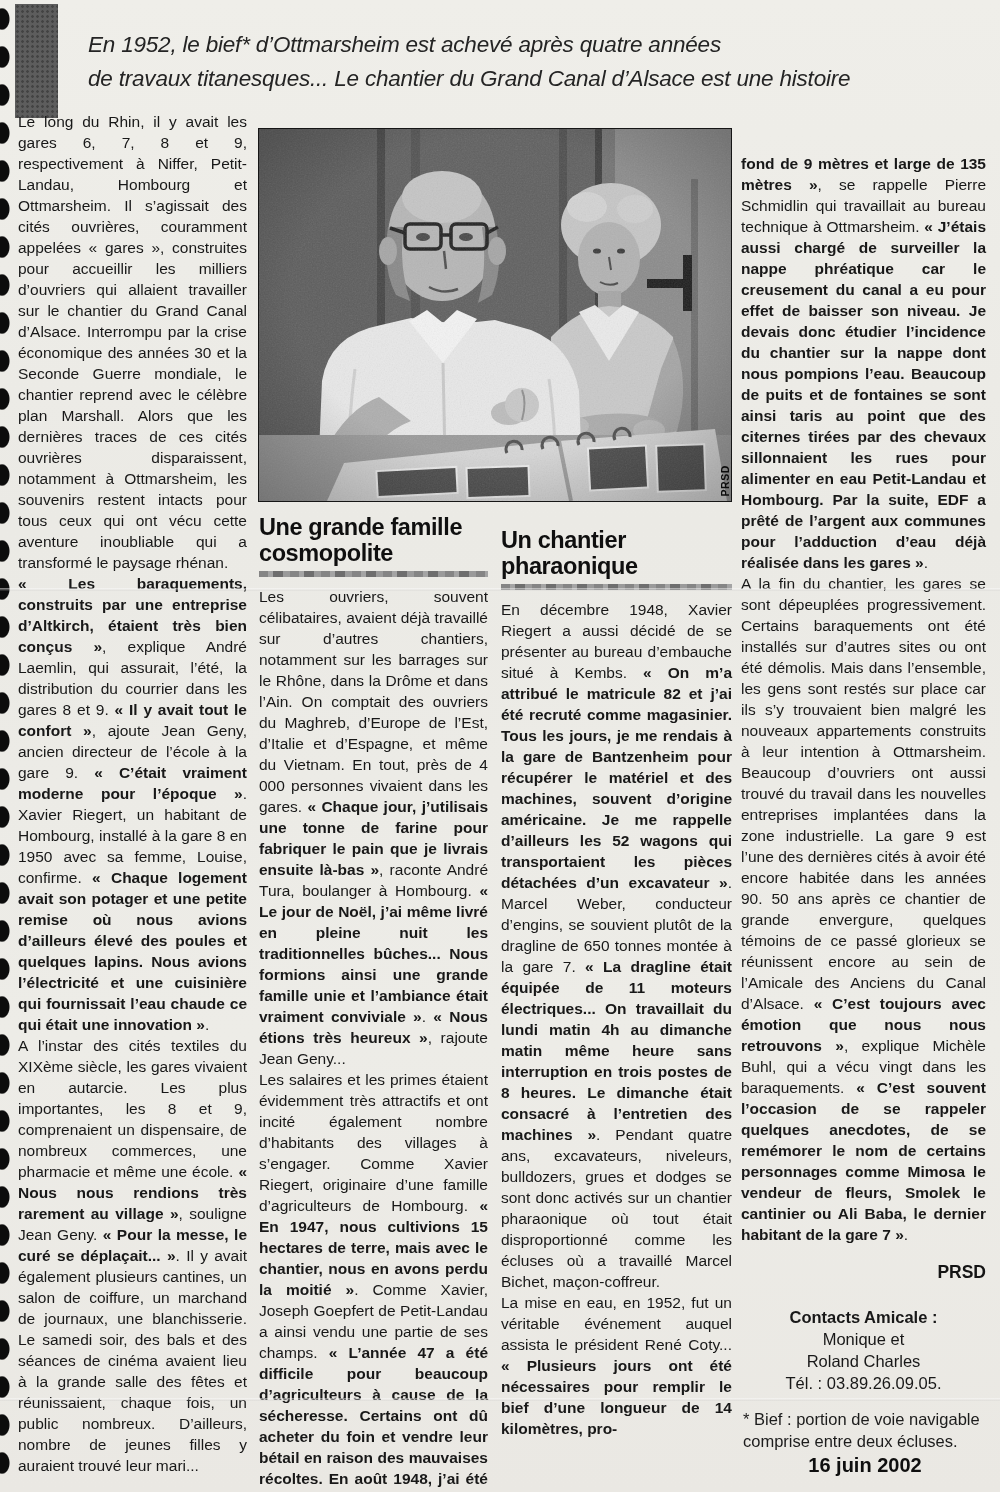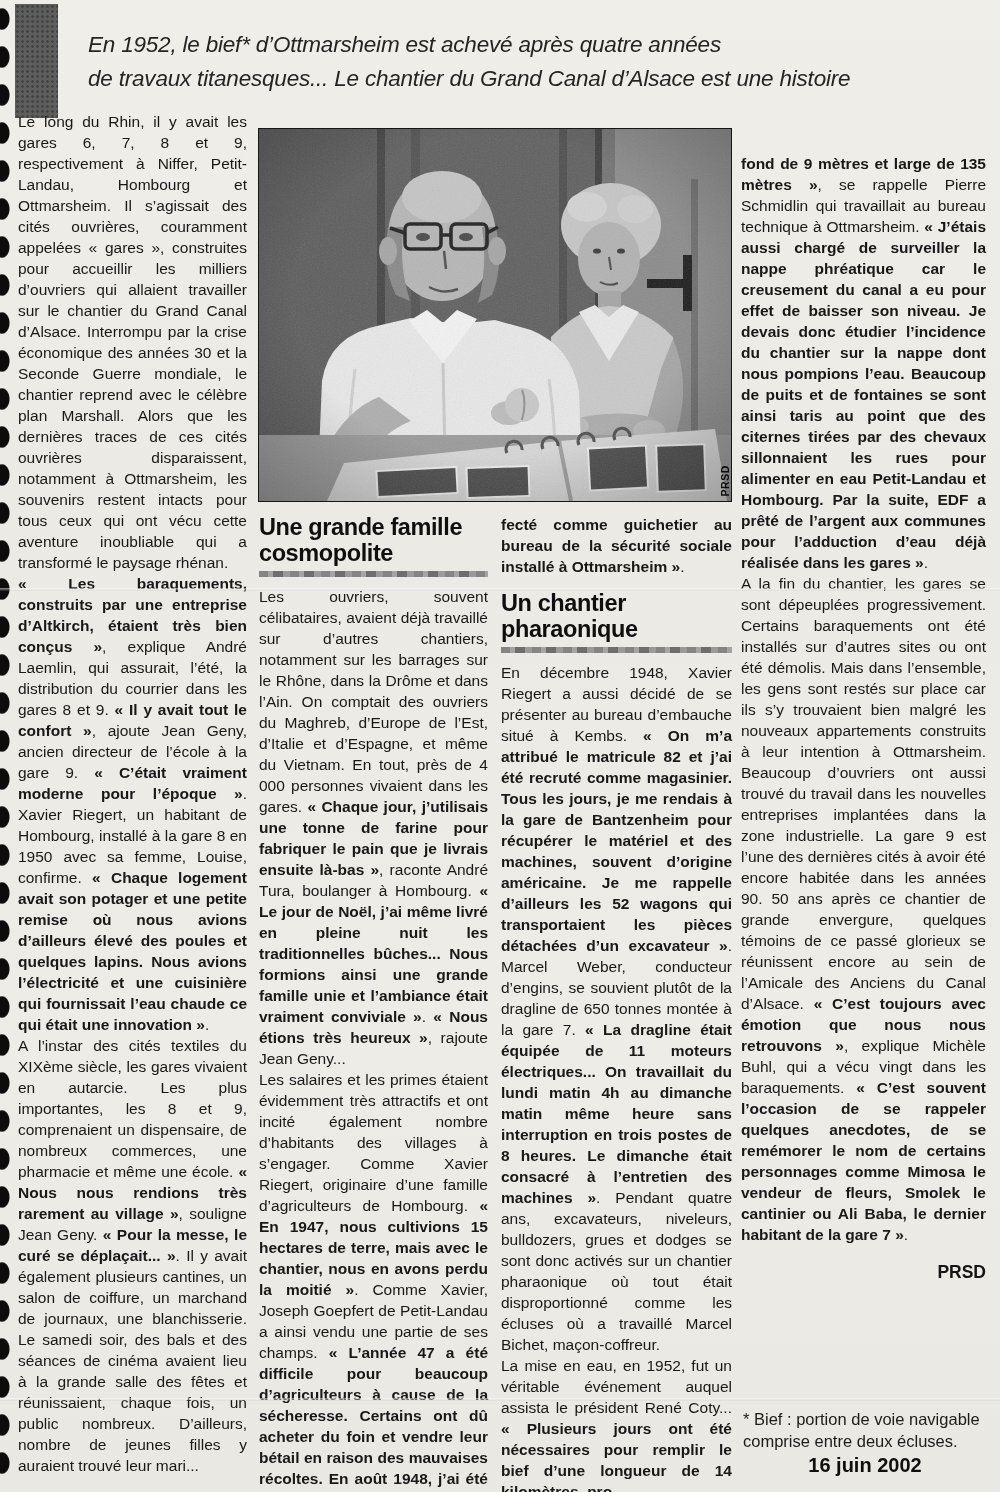--- a/index.html
+++ b/index.html
@@ -186,34 +186,39 @@
     </div>
   <div id="col2" class="col">
       <div class="h2wrap">
         <h2>Une grande famille cosmopolite</h2>
         <div class="heading-bar"></div>
       </div>
       <p><span>Les ouvriers, souvent célibataires, avaient déjà travaillé sur d’autres chantiers, notamment sur les barrages sur le Rhône, dans la Drôme et dans l’Ain. On comptait des ouvriers du Maghreb, d’Europe de l’Est, d’Italie et d’Espagne, et même du Vietnam. En tout, près de 4 000 personnes vivaient dans les gares. </span><span class="b">« Chaque jour, j’utilisais une tonne de farine pour fabriquer le pain que je livrais ensuite là-bas »</span><span>, raconte André Tura, boulanger à Hombourg. </span><span class="b">« Le jour de Noël, j’ai même livré en pleine nuit les traditionnelles bûches... Nous formions ainsi une grande famille unie et l’ambiance était vraiment conviviale »</span><span>. </span><span class="b">« Nous étions très heureux »</span><span>, rajoute Jean Geny...</span></p>
       <p><span>Les salaires et les primes étaient évidemment très attractifs et ont incité également nombre d’habitants des villages à s’engager. Comme Xavier Riegert, originaire d’une famille d’agriculteurs de Hombourg. </span><span class="b">« En 1947, nous cultivions 15 hectares de terre, mais avec le chantier, nous en avons perdu la moitié »</span><span>. Comme Xavier, Joseph Goepfert de Petit-Landau a ainsi vendu une partie de ses champs. </span><span class="b">« L’année 47 a été difficile pour beaucoup d’agriculteurs à cause de la sécheresse. Certains ont dû acheter du foin et vendre leur bétail en raison des mauvaises récoltes. En août 1948, j’ai été ainsi af-</span></p>
     </div>
   <div id="col3" class="col">
-      <p><span class="b">fecté comme guichetier au bureau de la sécurité sociale installé à Ottmarsheim »</span><span>.</span></p>
       <div class="h2wrap later">
         <h2>Un chantier pharaonique</h2>
         <div class="heading-bar"></div>
       </div>
       <p><span>En décembre 1948, Xavier Riegert a aussi décidé de se présenter au bureau d’embauche situé à Kembs. </span><span class="b">« On m’a attribué le matricule 82 et j’ai été recruté comme magasinier. Tous les jours, je me rendais à la gare de Bantzenheim pour récupérer le matériel et des machines, souvent d’origine américaine. Je me rappelle d’ailleurs les 52 wagons qui transportaient les pièces détachées d’un excavateur »</span><span>. Marcel Weber, conducteur d’engins, se souvient plutôt de la dragline de 650 tonnes montée à la gare 7. </span><span class="b">« La dragline était équipée de 11 moteurs électriques... On travaillait du lundi matin 4h au dimanche matin même heure sans interruption en trois postes de 8 heures. Le dimanche était consacré à l’entretien des machines »</span><span>. Pendant quatre ans, excavateurs, niveleurs, bulldozers, grues et dodges se sont donc activés sur un chantier pharaonique où tout était disproportionné comme les écluses où a travaillé Marcel Bichet, maçon-coffreur.</span></p>
       <p><span>La mise en eau, en 1952, fut un véritable événement auquel assista le président René Coty... </span><span class="b">« Plusieurs jours ont été nécessaires pour remplir le bief d’une longueur de 14 kilomètres, pro-</span></p>
     </div>
   <div id="col4" class="col">
       <p><span class="b">fond de 9 mètres et large de 135 mètres »</span><span>, se rappelle Pierre Schmidlin qui travaillait au bureau technique à Ottmarsheim. </span><span class="b">« J’étais aussi chargé de surveiller la nappe phréatique car le creusement du canal a eu pour effet de baisser son niveau. Je devais donc étudier l’incidence du chantier sur la nappe dont nous pompions l’eau. Beaucoup de puits et de fontaines se sont ainsi taris au point que des citernes tirées par des chevaux sillonnaient les rues pour alimenter en eau Petit-Landau et Hombourg. Par la suite, EDF a prêté de l’argent aux communes pour l’adduction d’eau déjà réalisée dans les gares »</span><span>.</span></p>
       <p><span>A la fin du chantier, les gares se sont dépeuplées progressivement. Certains baraquements ont été installés sur d’autres sites ou ont été démolis. Mais dans l’ensemble, les gens sont restés sur place car ils s’y trouvaient bien malgré les nouveaux appartements construits à leur intention à Ottmarsheim. Beaucoup d’ouvriers ont aussi trouvé du travail dans les nouvelles entreprises implantées dans la zone industrielle. La gare 9 est l’une des dernières cités à avoir été encore habitée dans les années 90. 50 ans après ce chantier de grande envergure, quelques témoins de ce passé glorieux se réunissent encore au sein de l’Amicale des Anciens du Canal d’Alsace. </span><span class="b">« C’est toujours avec émotion que nous nous retrouvons »</span><span>, explique Michèle Buhl, qui a vécu vingt dans les baraquements. </span><span class="b">« C’est souvent l’occasion de se rappeler quelques anecdotes, de se remémorer le nom de certains personnages comme Mimosa le vendeur de fleurs, Smolek le cantinier ou Ali Baba, le dernier habitant de la gare 7 »</span><span>.</span></p>
     </div>
 
   <div class="signature">PRSD</div>
 
+  <div class="contacts">
+    <div class="title">Contacts Amicale :</div>
+    <div>Monique et</div>
+    <div>Roland Charles</div>
+    <div>Tél. : 03.89.26.09.05.</div>
+  </div>
 
   <div class="footnote">* Bief : portion de voie navigable comprise entre deux écluses.</div>
   <div class="page-date">16 juin 2002</div>
 
   <div class="crease c1"></div>
   <div class="crease c2"></div>
 </div>
 
 </body></html>

